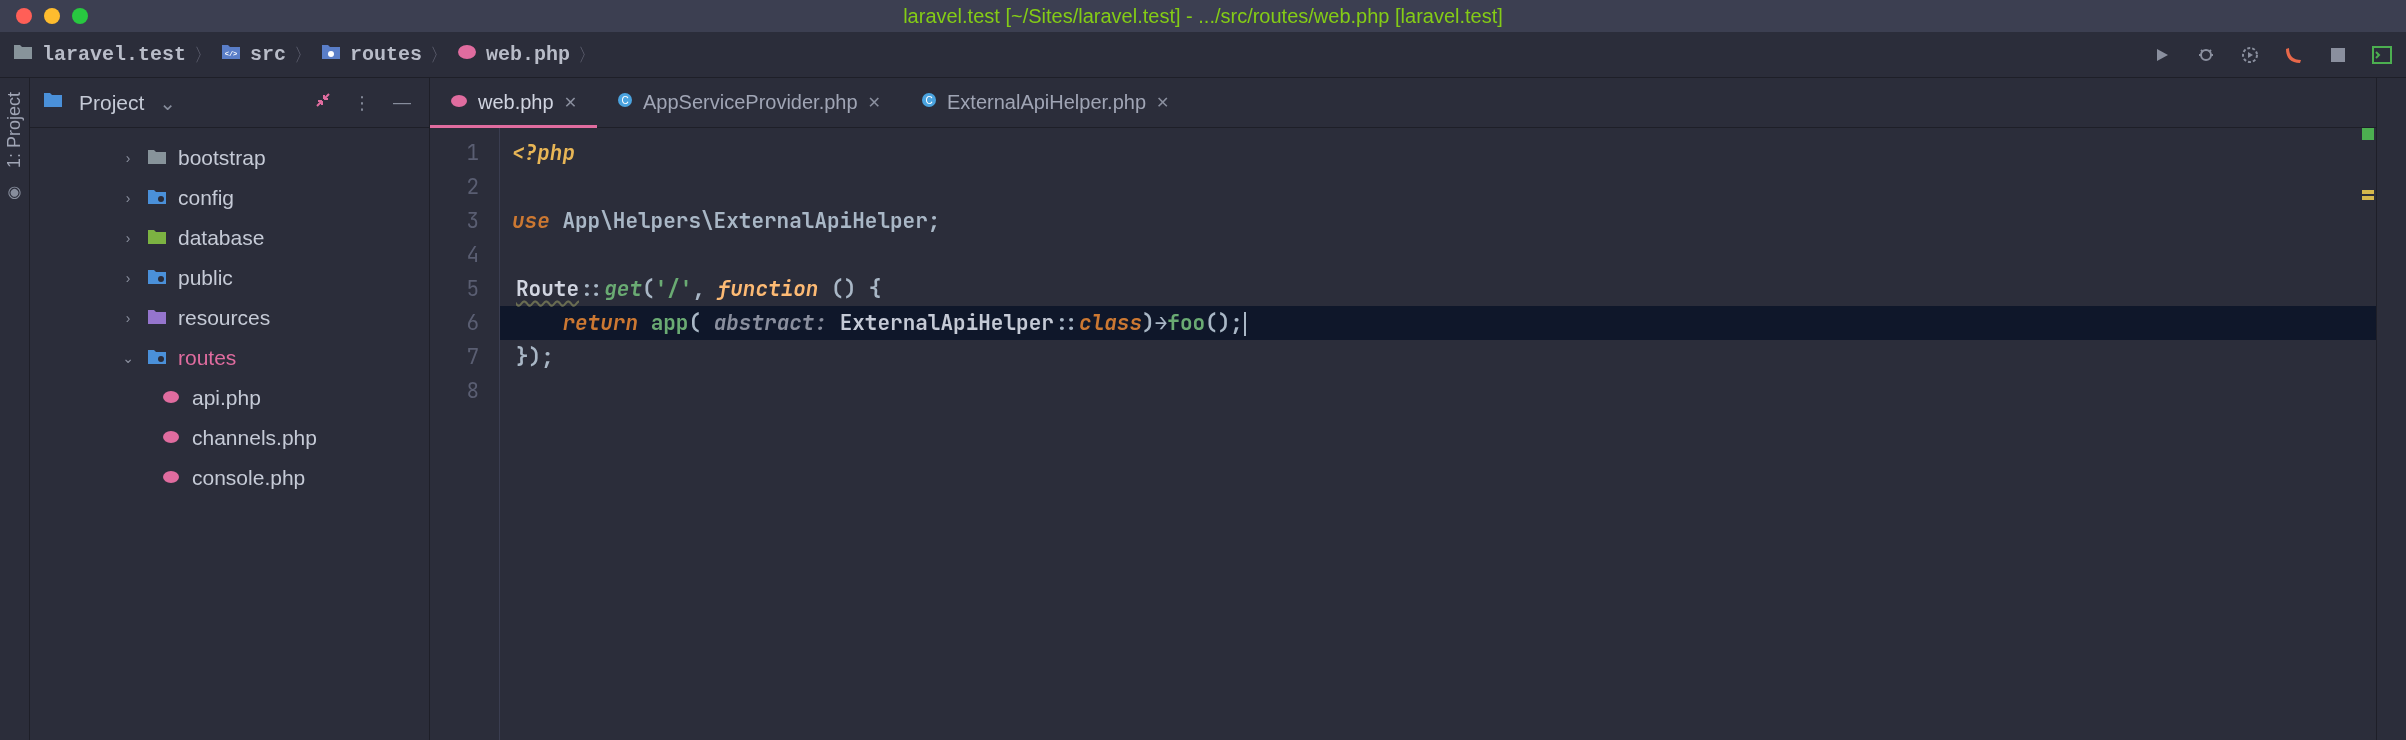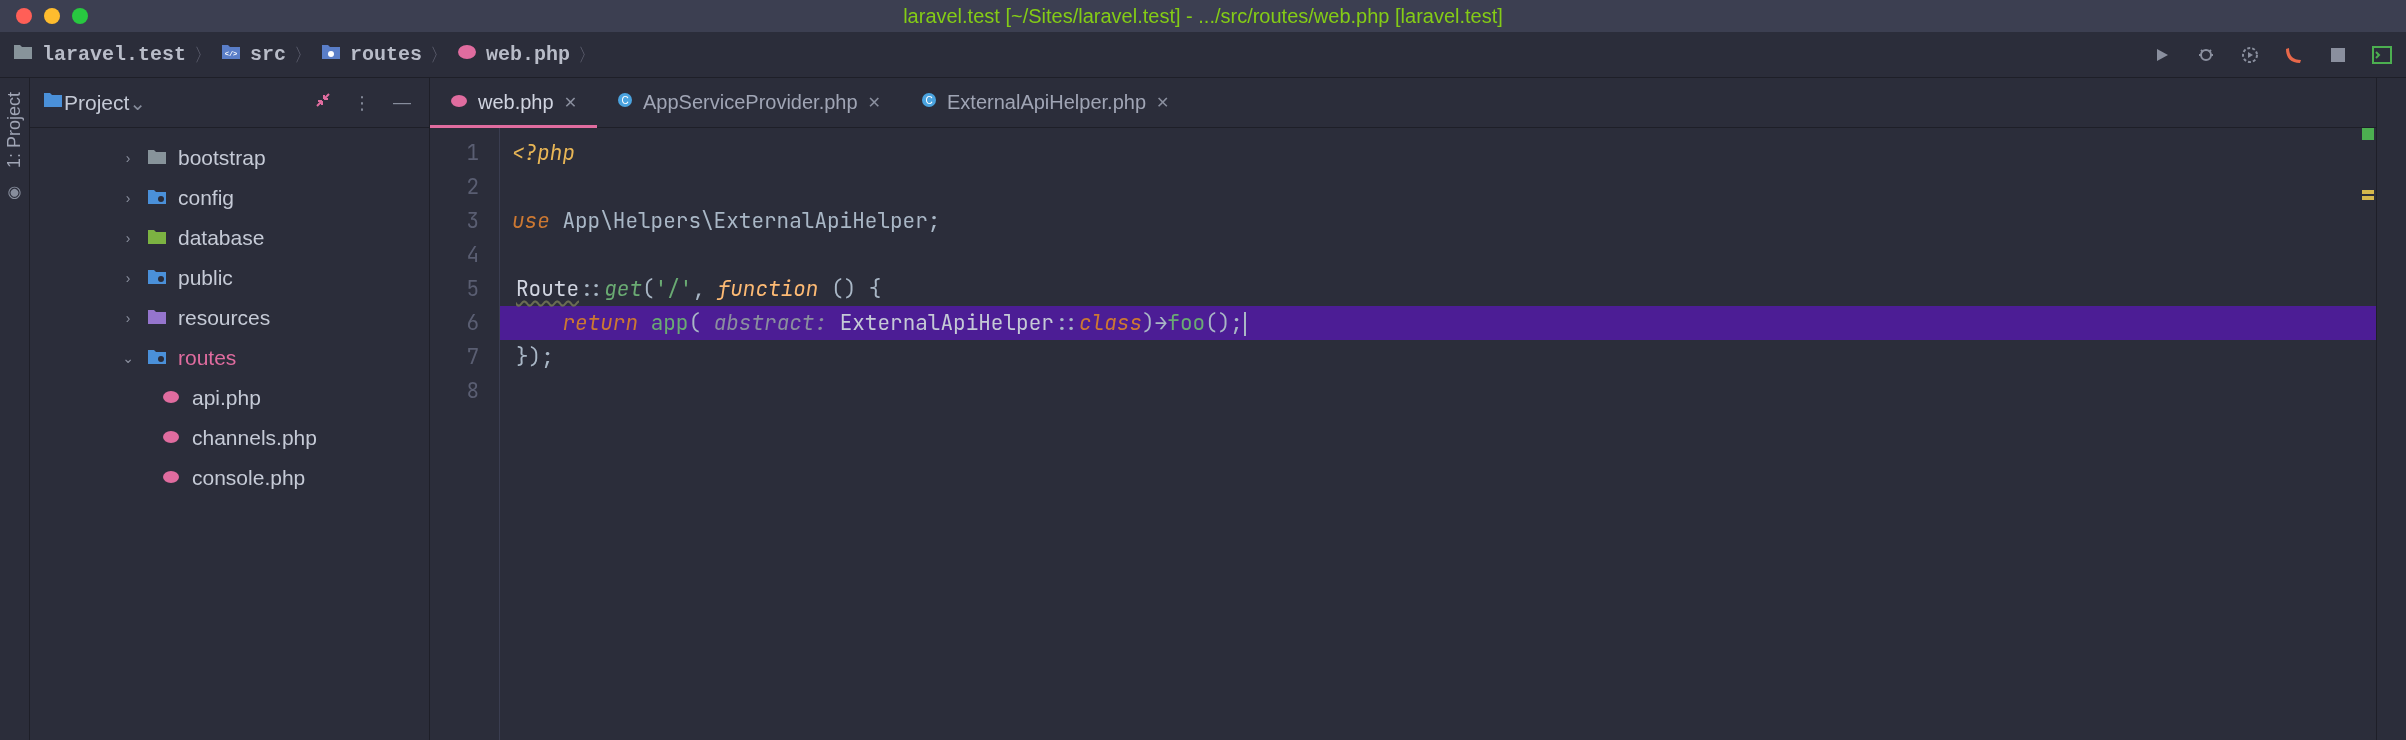--- a/index.html
+++ b/index.html
@@ -108,21 +108,21 @@
   height: 50px;
   display: flex;
   align-items: center;
   padding: 0 12px;
   gap: 10px;
   border-bottom: 1px solid #1e1f28;
 }
 .project-header-left {
   display: flex;
   align-items: center;
-  gap: 0;
+  gap: 15px;
   flex: 1;
 }
 .project-title { color: #c5cad6; font-size: 21px; }
 .panel-icon { color: #878d9c; cursor: pointer; font-size: 18px; padding: 0 6px;}
 .tree {
   padding-top: 10px;
 }
 .tree-item {
   display: flex;
   align-items: center;
@@ -194,23 +194,24 @@
   color: #5a5e72;
   padding-top: 8px;
   border-right: 1px solid #3a3d50;
 }
 .gutter-line { height: 34px; }
 .code {
   flex: 1;
   padding-top: 8px;
   padding-left: 12px;
   position: relative;
+  font-weight: bold;
 }
 .code-line { height: 34px; white-space: pre; }
-.code-line.current { background: #4c1d95; margin-left: -12px; padding-left: 12px; margin-right: 0;}
+.code-line.current { background: #0f172a; margin-left: -12px; padding-left: 12px; margin-right: 0;}
 .code-line.current::before { content:""; position:absolute; left:-70px; width:70px; height:34px; background:#323548; z-index:-1;}
 .k-tag { color: #e8b656; font-style: italic;}
 .k-keyword { color: #cc7832; font-style: italic;}
 .k-ns { color: #a9b7c6;}
 .k-class { color: #d0d4e0; text-decoration: underline wavy #6a6d52; text-underline-offset: 4px;}
 .k-method { color: #6aab73; font-style: italic;}
 .k-string { color: #6aab73;}
 .k-func { color: #fdba74; font-style: italic;}
 .k-punc { color: #a9b7c6;}
 .k-param { color: #8a8f9e; font-style: italic;}

